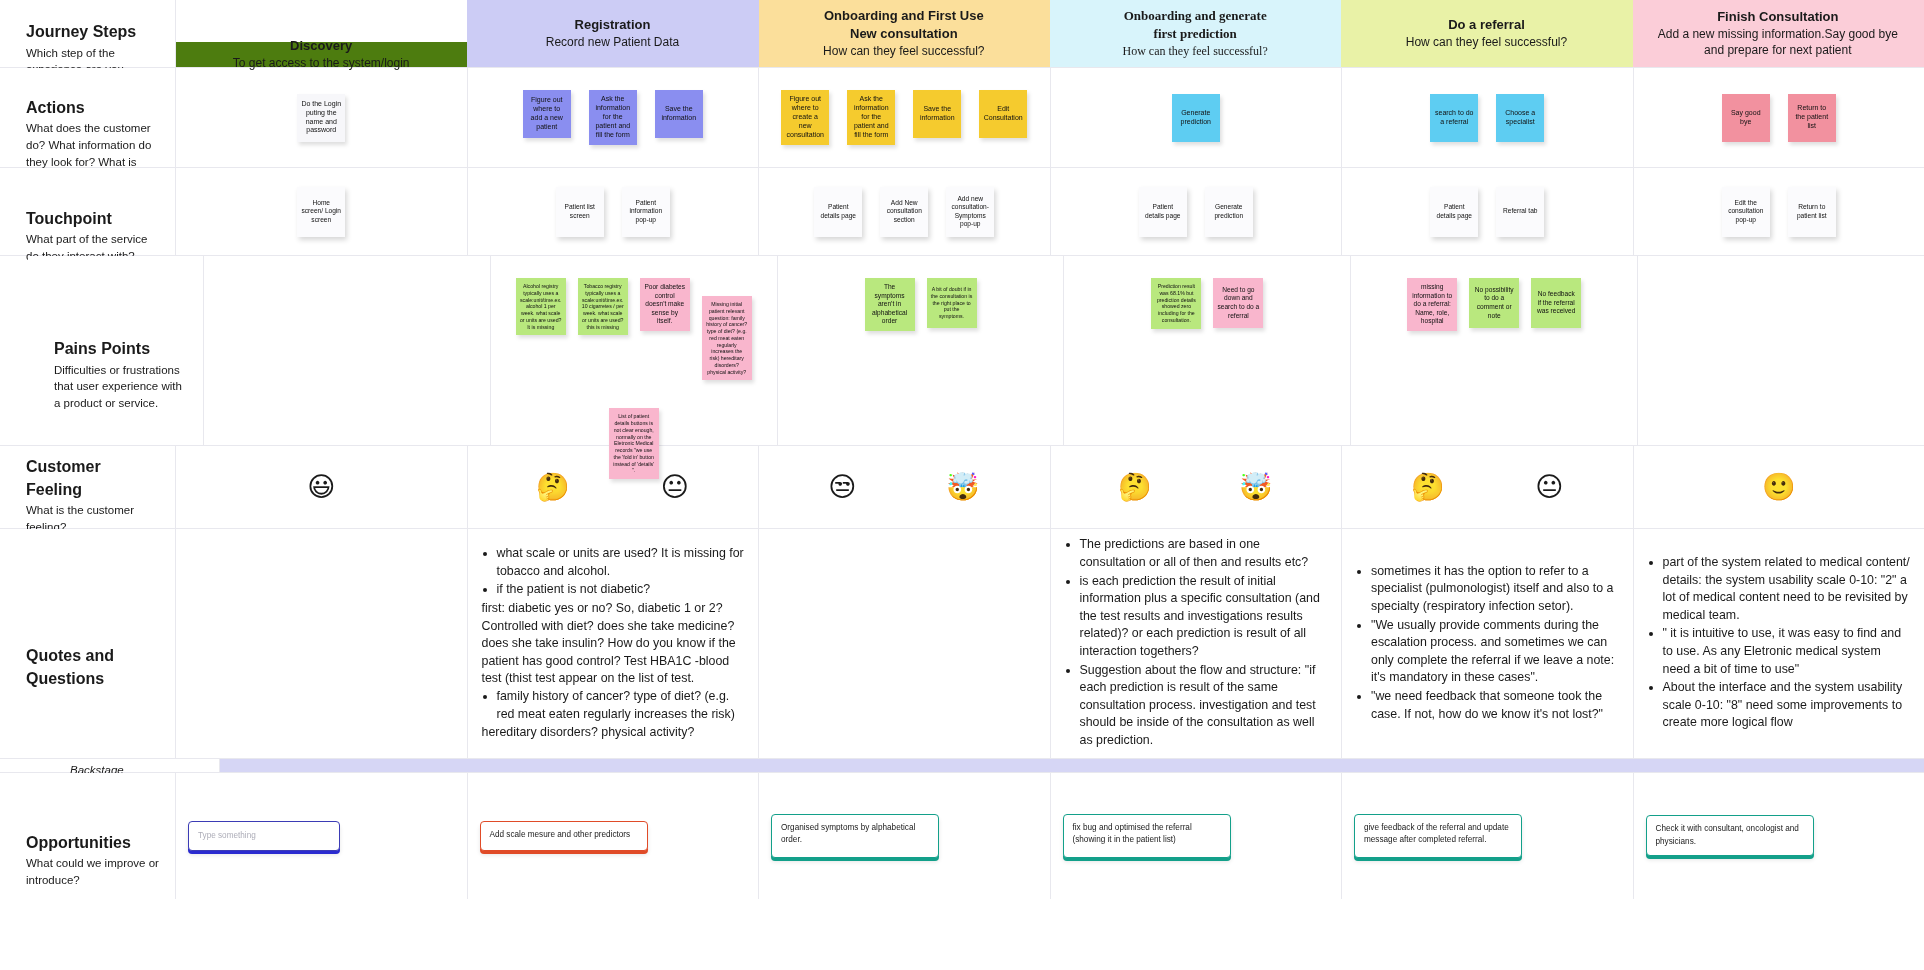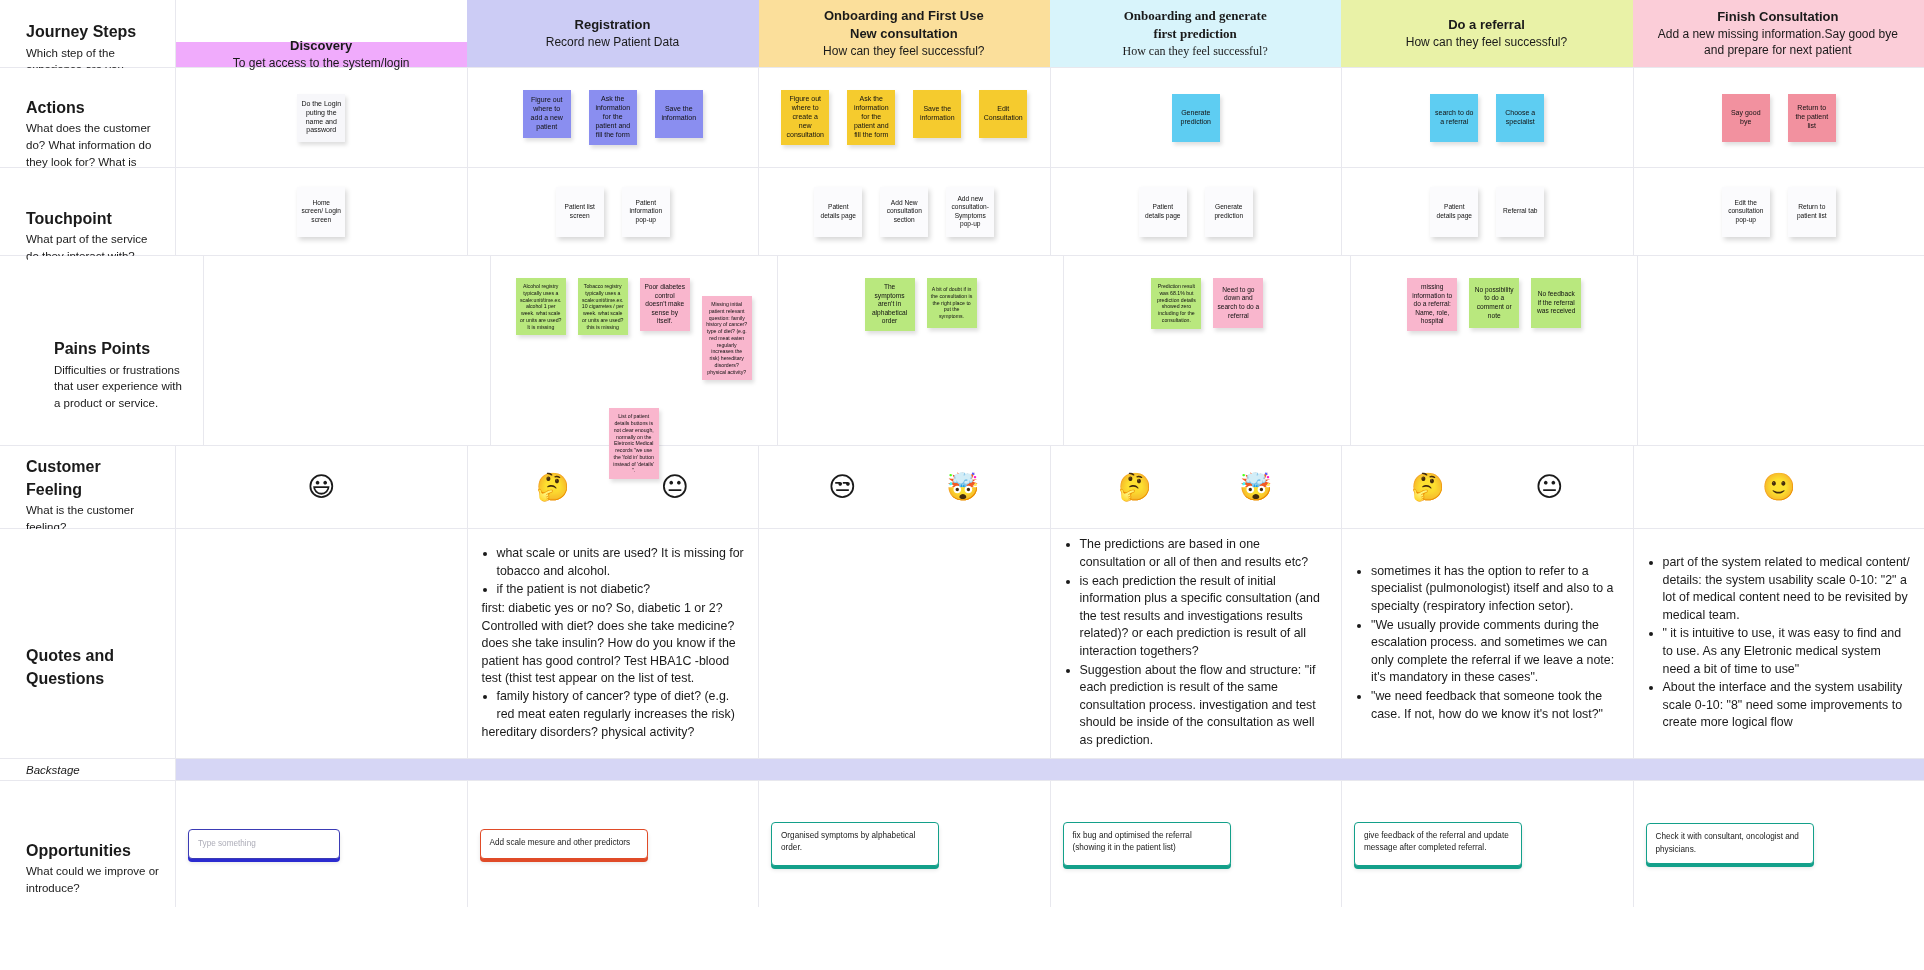--- a/index.html
+++ b/index.html
@@ -193,21 +193,21 @@
 <body>
 
 <div id="board">
 
   <div class="row hdr-row" style="height:68px;">
     <div class="rowlabel center">
       <div class="rl-title">Journey Steps</div>
       <div class="rl-desc">Which step of the experience are you describing?</div>
     </div>
     <div class="cells" id="hdr-cells">
-        <div class="hdr-cell" style="background: #f0abfc; margin-top: 42px;">
+        <div class="hdr-cell" style="background: #4d7c0f; margin-top: 42px;">
           <div class="hdr-title">Discovery</div>
           <div class="hdr-sub">To get access to the system/login</div>
         </div>
         <div class="hdr-cell" style="background: rgb(204, 204, 245);">
           <div class="hdr-title">Registration</div>
           <div class="hdr-sub">Record new Patient Data</div>
         </div>
         <div class="hdr-cell" style="background: rgb(251, 223, 155);">
           <div class="hdr-title">Onboarding and First Use</div>
           <div class="hdr-title">New consultation</div>
@@ -454,21 +454,21 @@
             <ul>
               <li>part of the system related to medical content/ details: the system usability scale 0-10: "2" a lot of medical content need to be revisited by medical team.</li>
               <li>" it is intuitive to use, it was easy to find and to use. As any Eletronic medical system need a bit of time to use"</li>
               <li>About the interface and the system usability scale 0-10: "8" need some improvements to create more logical flow</li>
             </ul>
           </div>
         </div>
       </div>
   </div>
 
-  <div class="backstage-row" style="height:22px;">
+  <div class="backstage-row" style="height:14px;padding-left:44px;">
     <div class="backstage-label">Backstage</div>
     <div class="backstage-band"></div>
   </div>
 
   <div class="row" style="height:auto;min-height:120px;border-bottom:none;">
     <div class="rowlabel center">
       <div class="rl-title">Opportunities</div>
       <div class="rl-desc">What could we improve or introduce?</div>
     </div>
     <div class="cells" id="opportunities-cells">

